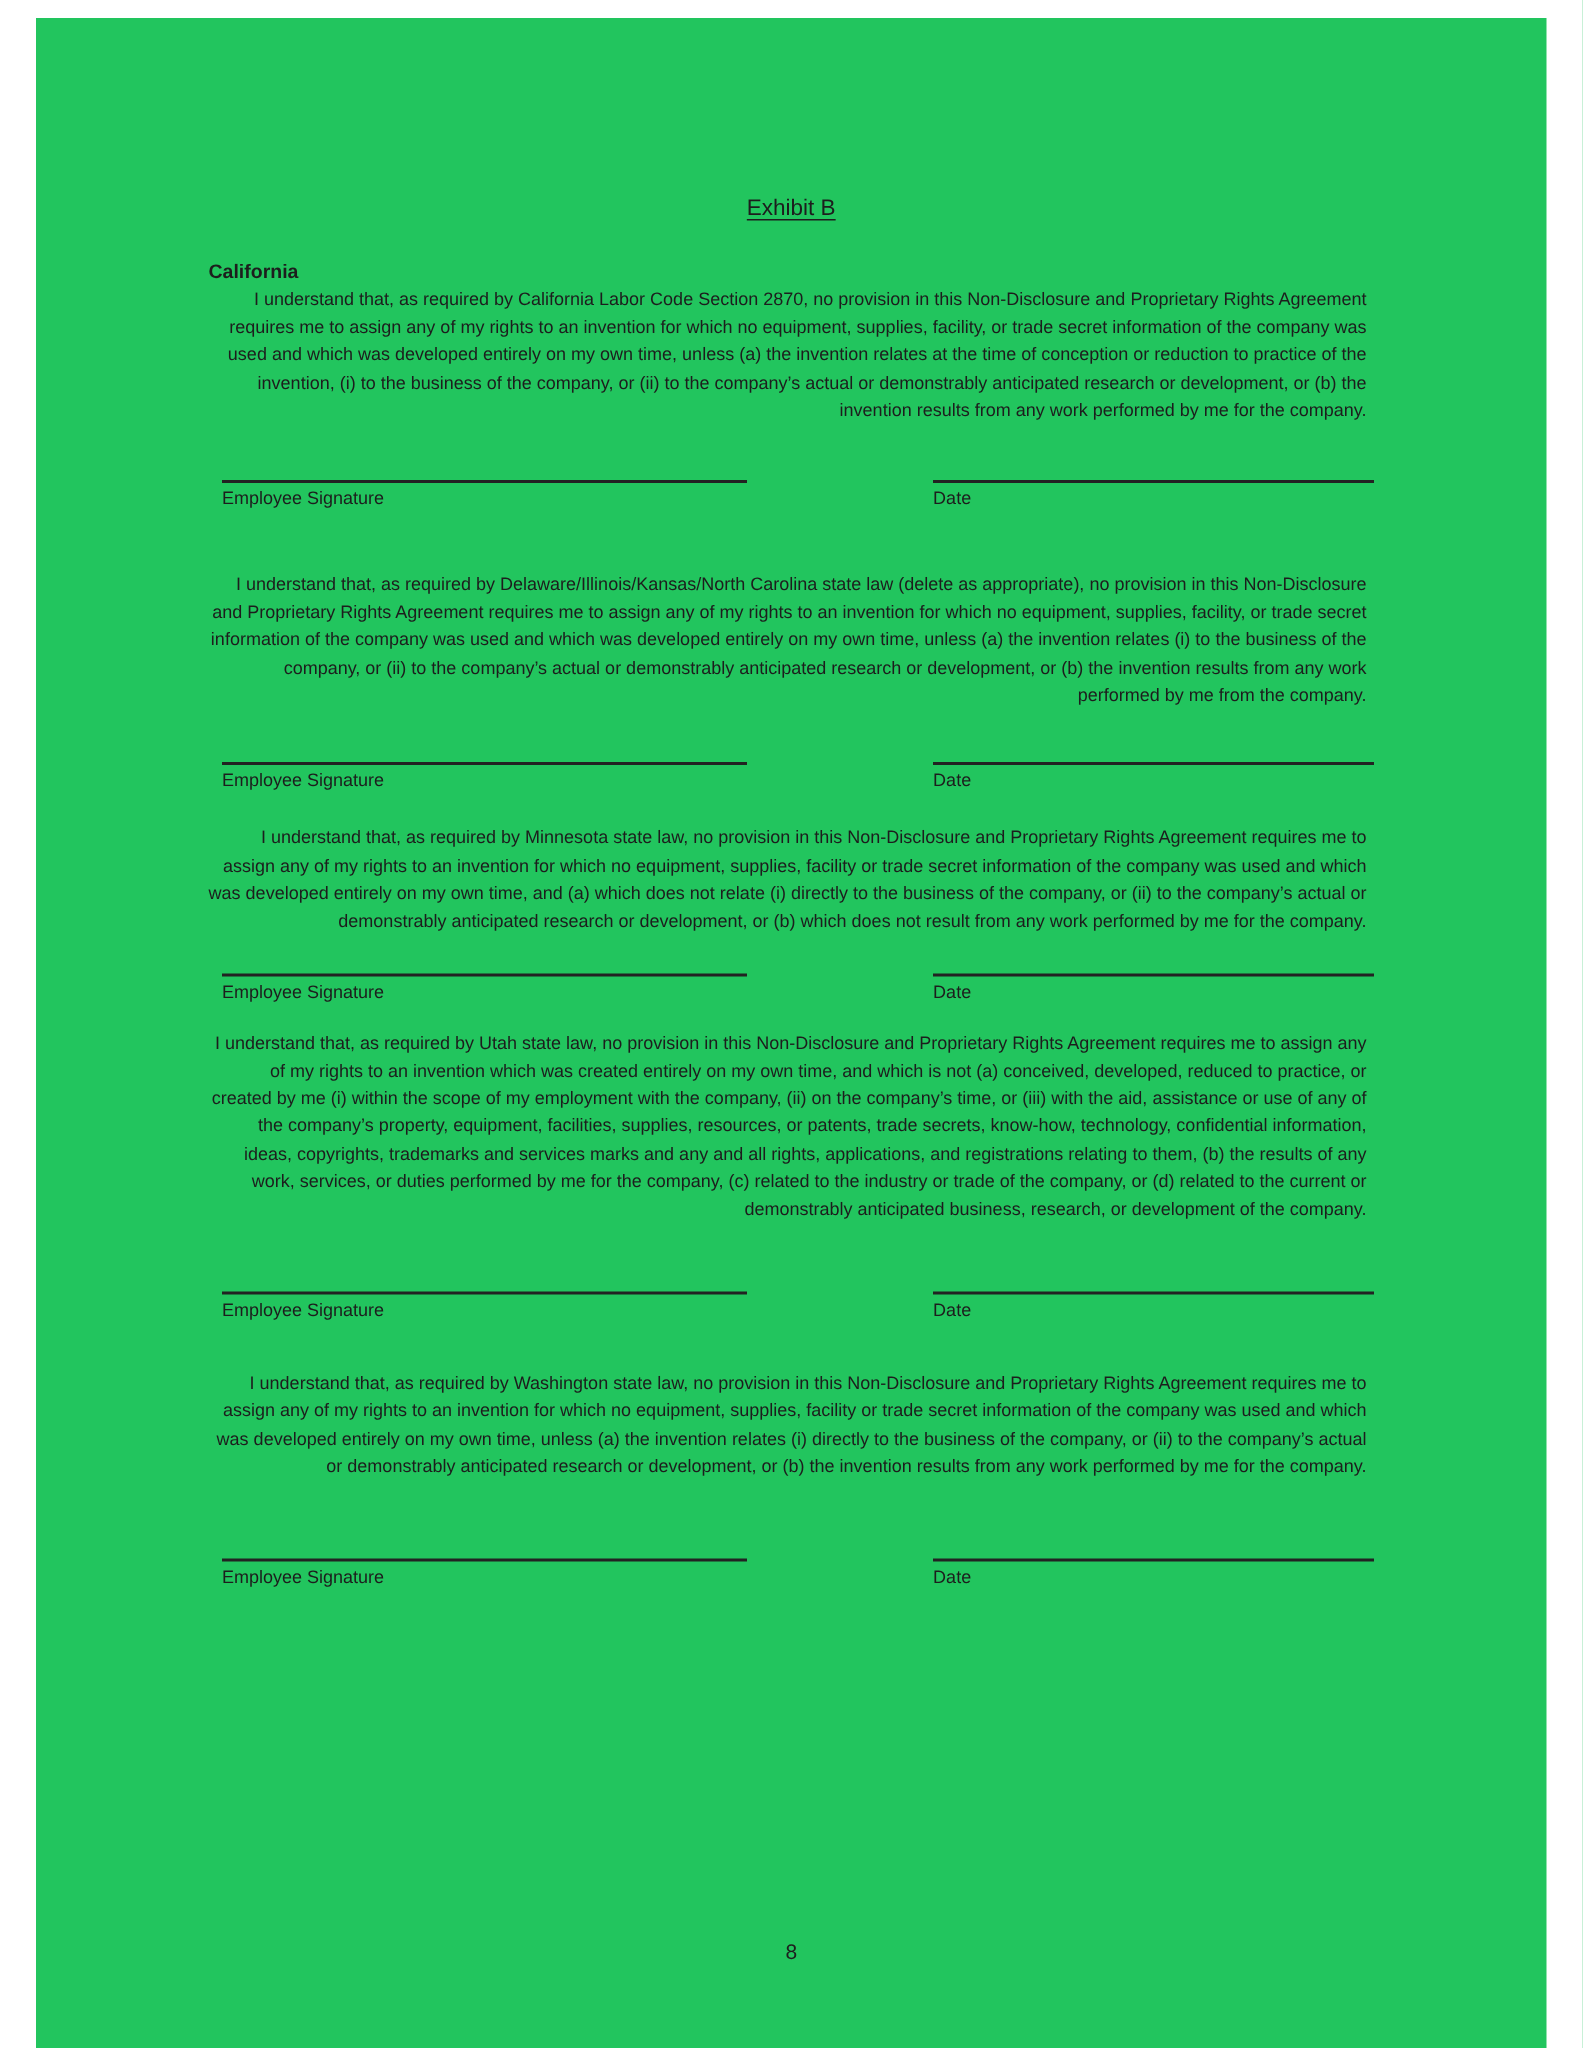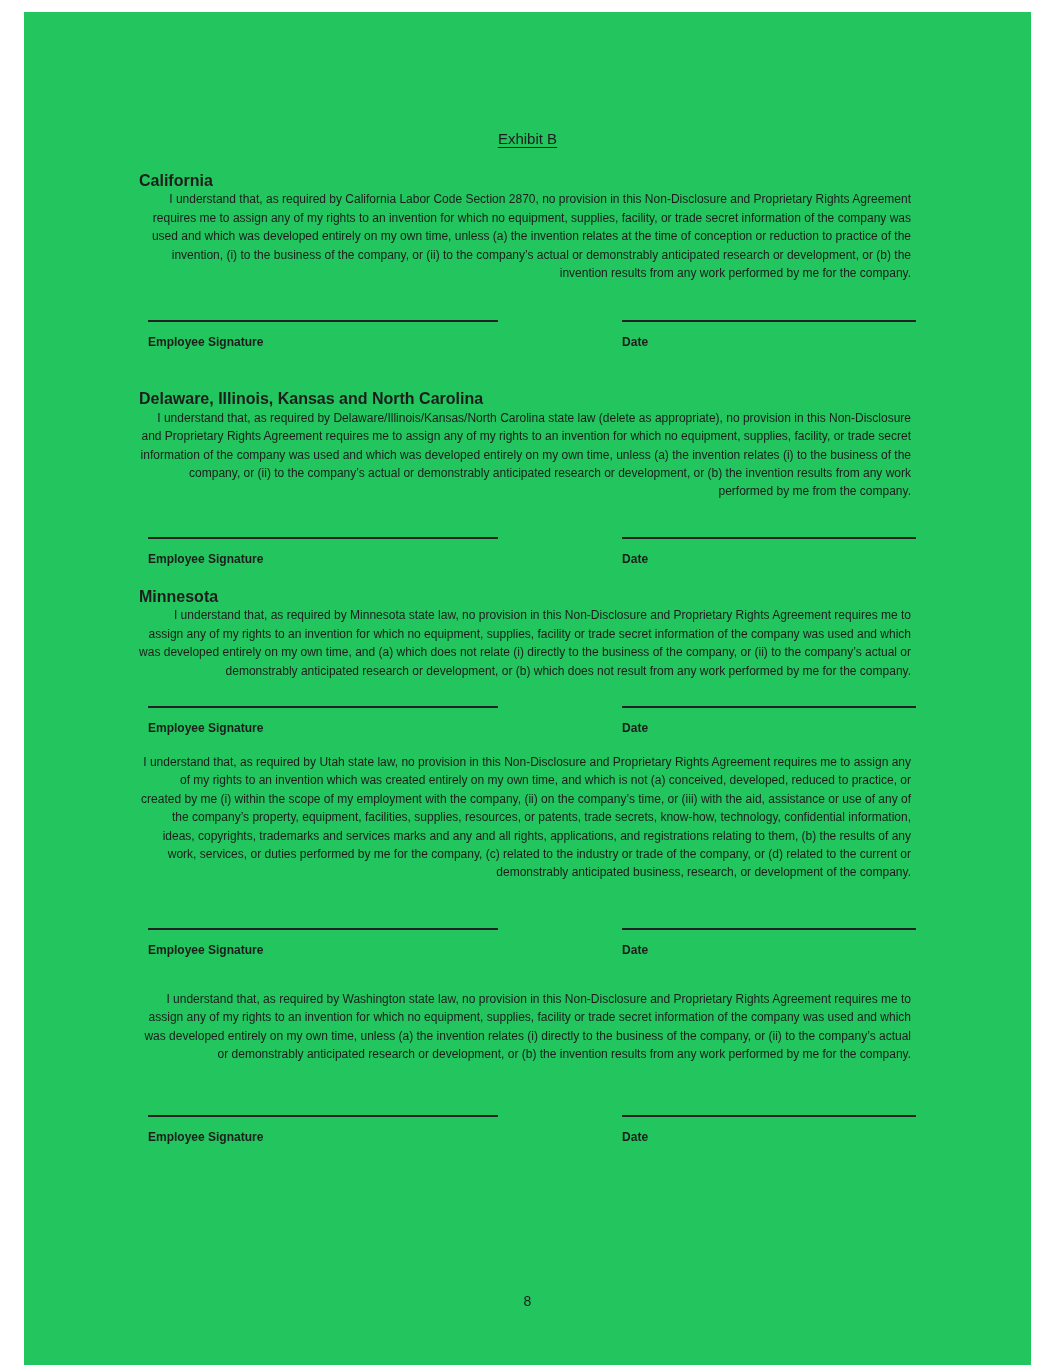--- a/index.html
+++ b/index.html
@@ -29,21 +29,21 @@
     text-underline-offset: 3px;
     margin: 0 0 24px 0;
     line-height: 18px;
   }
   .section { margin: 0; }
   .sec-delaware   { margin-top: 40px; }
   .sec-minnesota  { margin-top: 21px; }
   .sec-utah       { margin-top: 17px; }
   .sec-washington { margin-top: 32px; }
   .section h2 {
-    font-size: 16px;
+    font-size: 13px;
     font-weight: 700;
     margin: 0;
     line-height: 18.4px;
   }
   .section p {
     margin: 0;
     max-width: 772px;
     text-align: right;
   }
   .sig-row {
@@ -61,23 +61,22 @@
   }
   .sig-col-right {
     width: 314px;
   }
   .sig-line {
     border-top: 2px solid #222222;
     height: 0;
   }
   .sig-label {
     font-size: 12px;
-    padding-top: 13px;
+    padding-top: 3px;
     line-height: 15px;
-    font-weight: bold;
   }
   .page-number {
     position: absolute;
     left: 0;
     right: 0;
     top: 1280px;
     text-align: center;
     font-size: 14px;
     line-height: 18px;
   }
@@ -98,36 +97,34 @@
         <div class="sig-label">Employee Signature</div>
       </div>
       <div class="sig-col-right">
         <div class="sig-line"></div>
         <div class="sig-label">Date</div>
       </div>
     </div>
   </section>
 
   <section class="section sec-delaware">
-    <h2>Delaware, Illinois, Kansas and North Carolina</h2>
     <p>I understand that, as required by Delaware/Illinois/Kansas/North Carolina state law (delete as appropriate), no provision in this Non-Disclosure and Proprietary Rights Agreement requires me to assign any of my rights to an invention for which no equipment, supplies, facility, or trade secret information of the company was used and which was developed entirely on my own time, unless (a) the invention relates (i) to the business of the company, or (ii) to the company’s actual or demonstrably anticipated research or development, or (b) the invention results from any work performed by me from the company.</p>
     <div class="sig-row">
       <div class="sig-col-left">
         <div class="sig-line"></div>
         <div class="sig-label">Employee Signature</div>
       </div>
       <div class="sig-col-right">
         <div class="sig-line"></div>
         <div class="sig-label">Date</div>
       </div>
     </div>
   </section>
 
   <section class="section sec-minnesota">
-    <h2>Minnesota</h2>
     <p>I understand that, as required by Minnesota state law, no provision in this Non-Disclosure and Proprietary Rights Agreement requires me to assign any of my rights to an invention for which no equipment, supplies, facility or trade secret information of the company was used and which was developed entirely on my own time, and (a) which does not relate (i) directly to the business of the company, or (ii) to the company’s actual or demonstrably anticipated research or development, or (b) which does not result from any work performed by me for the company.</p>
     <div class="sig-row">
       <div class="sig-col-left">
         <div class="sig-line"></div>
         <div class="sig-label">Employee Signature</div>
       </div>
       <div class="sig-col-right">
         <div class="sig-line"></div>
         <div class="sig-label">Date</div>
       </div>

